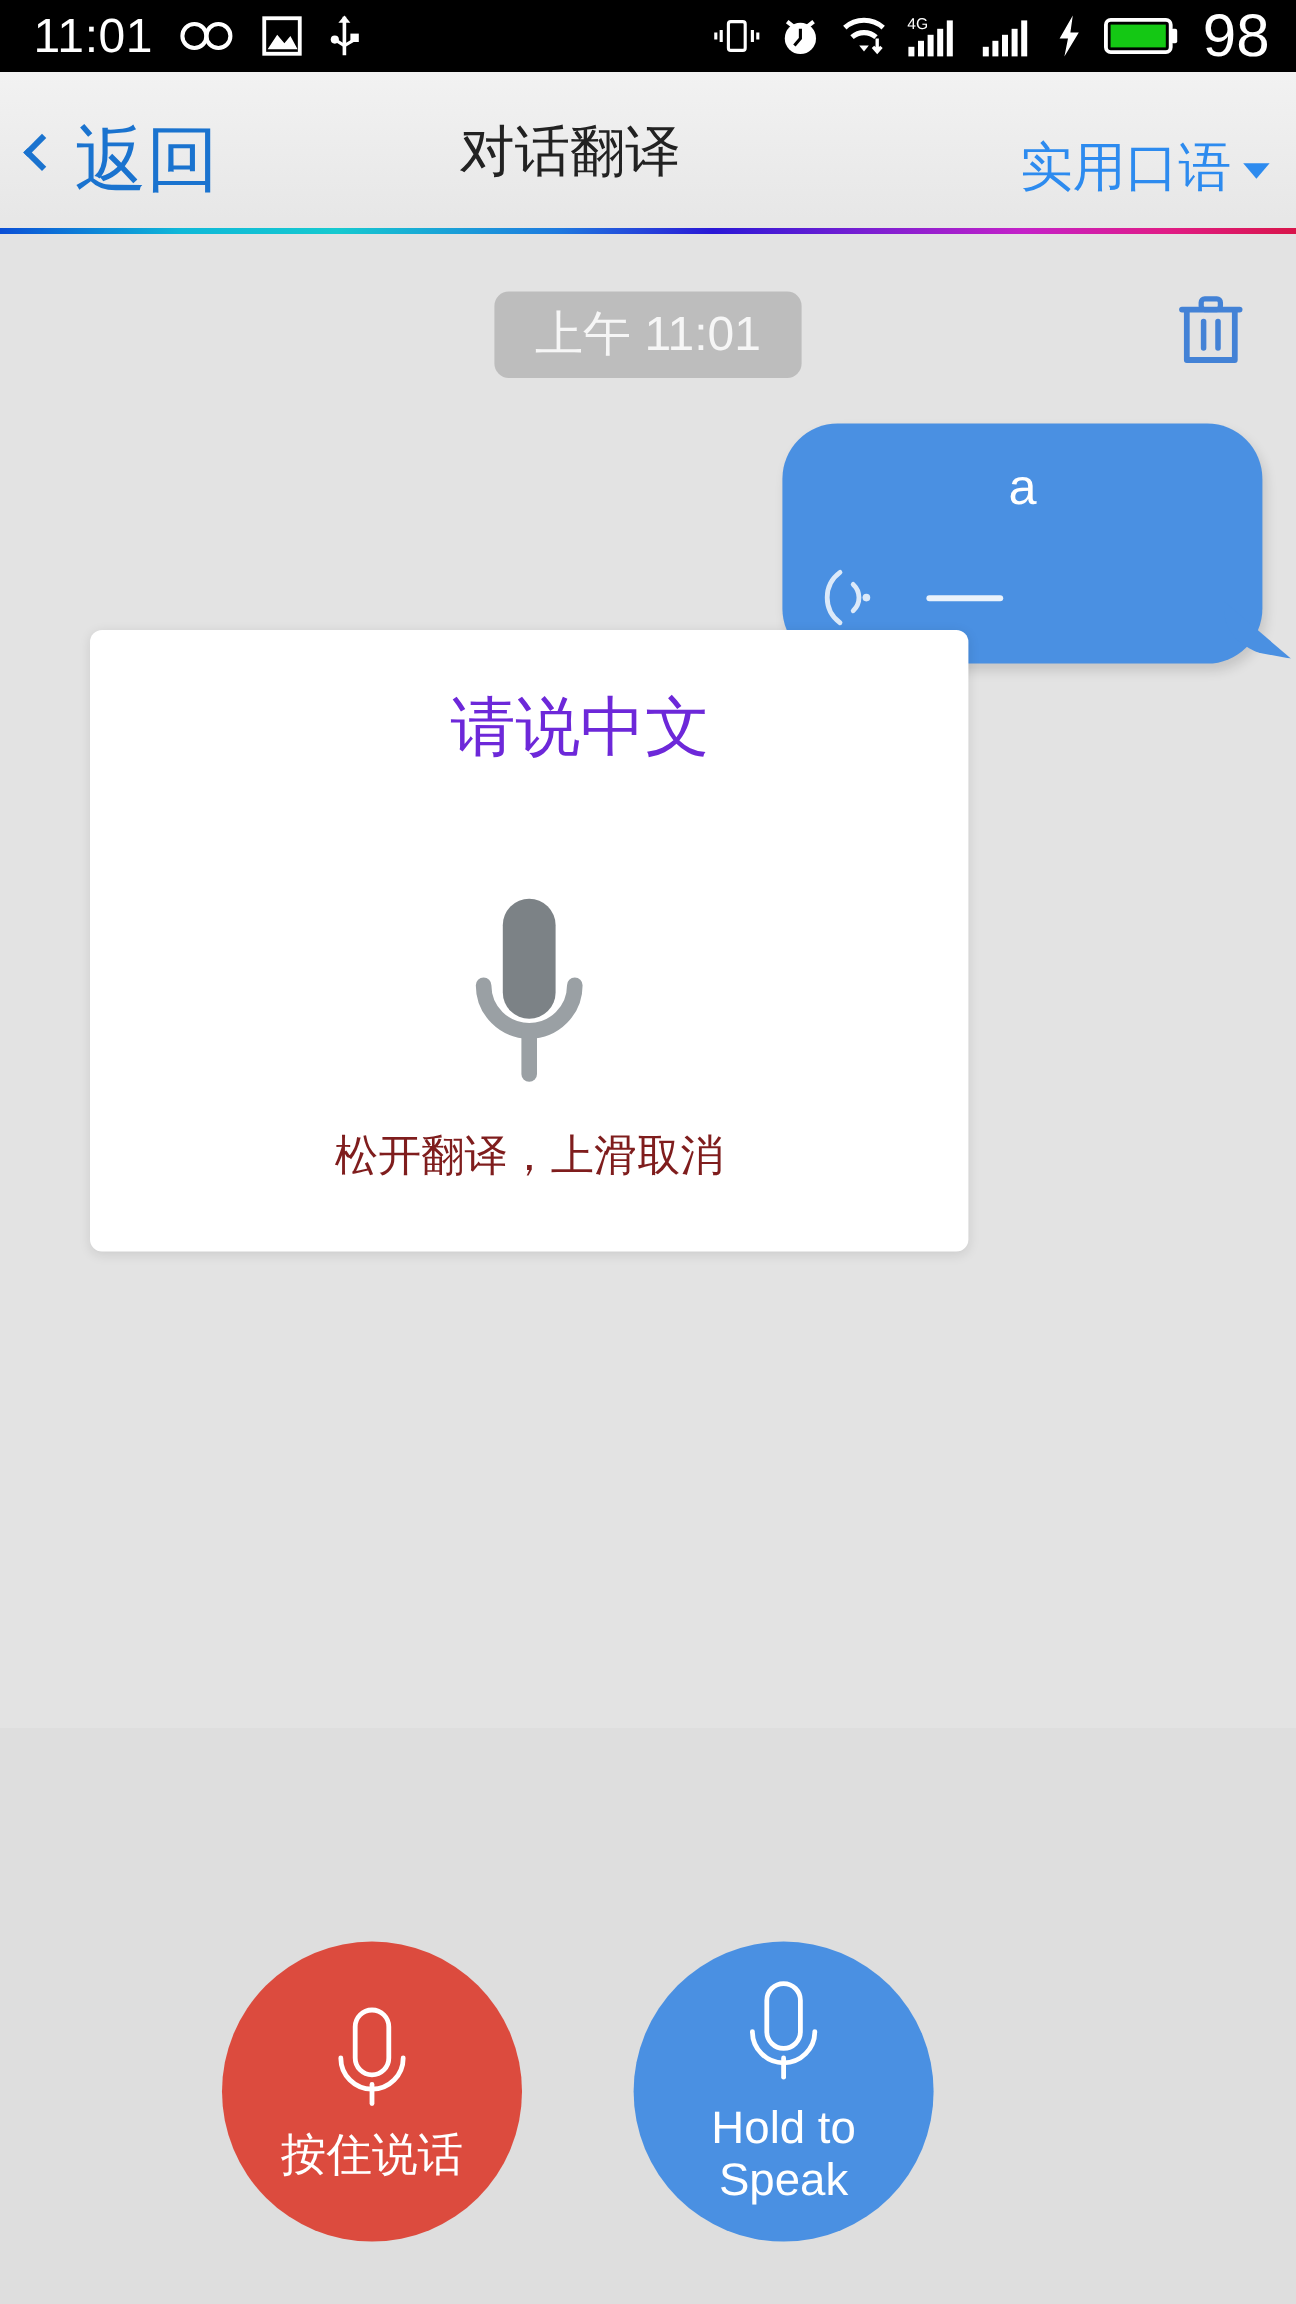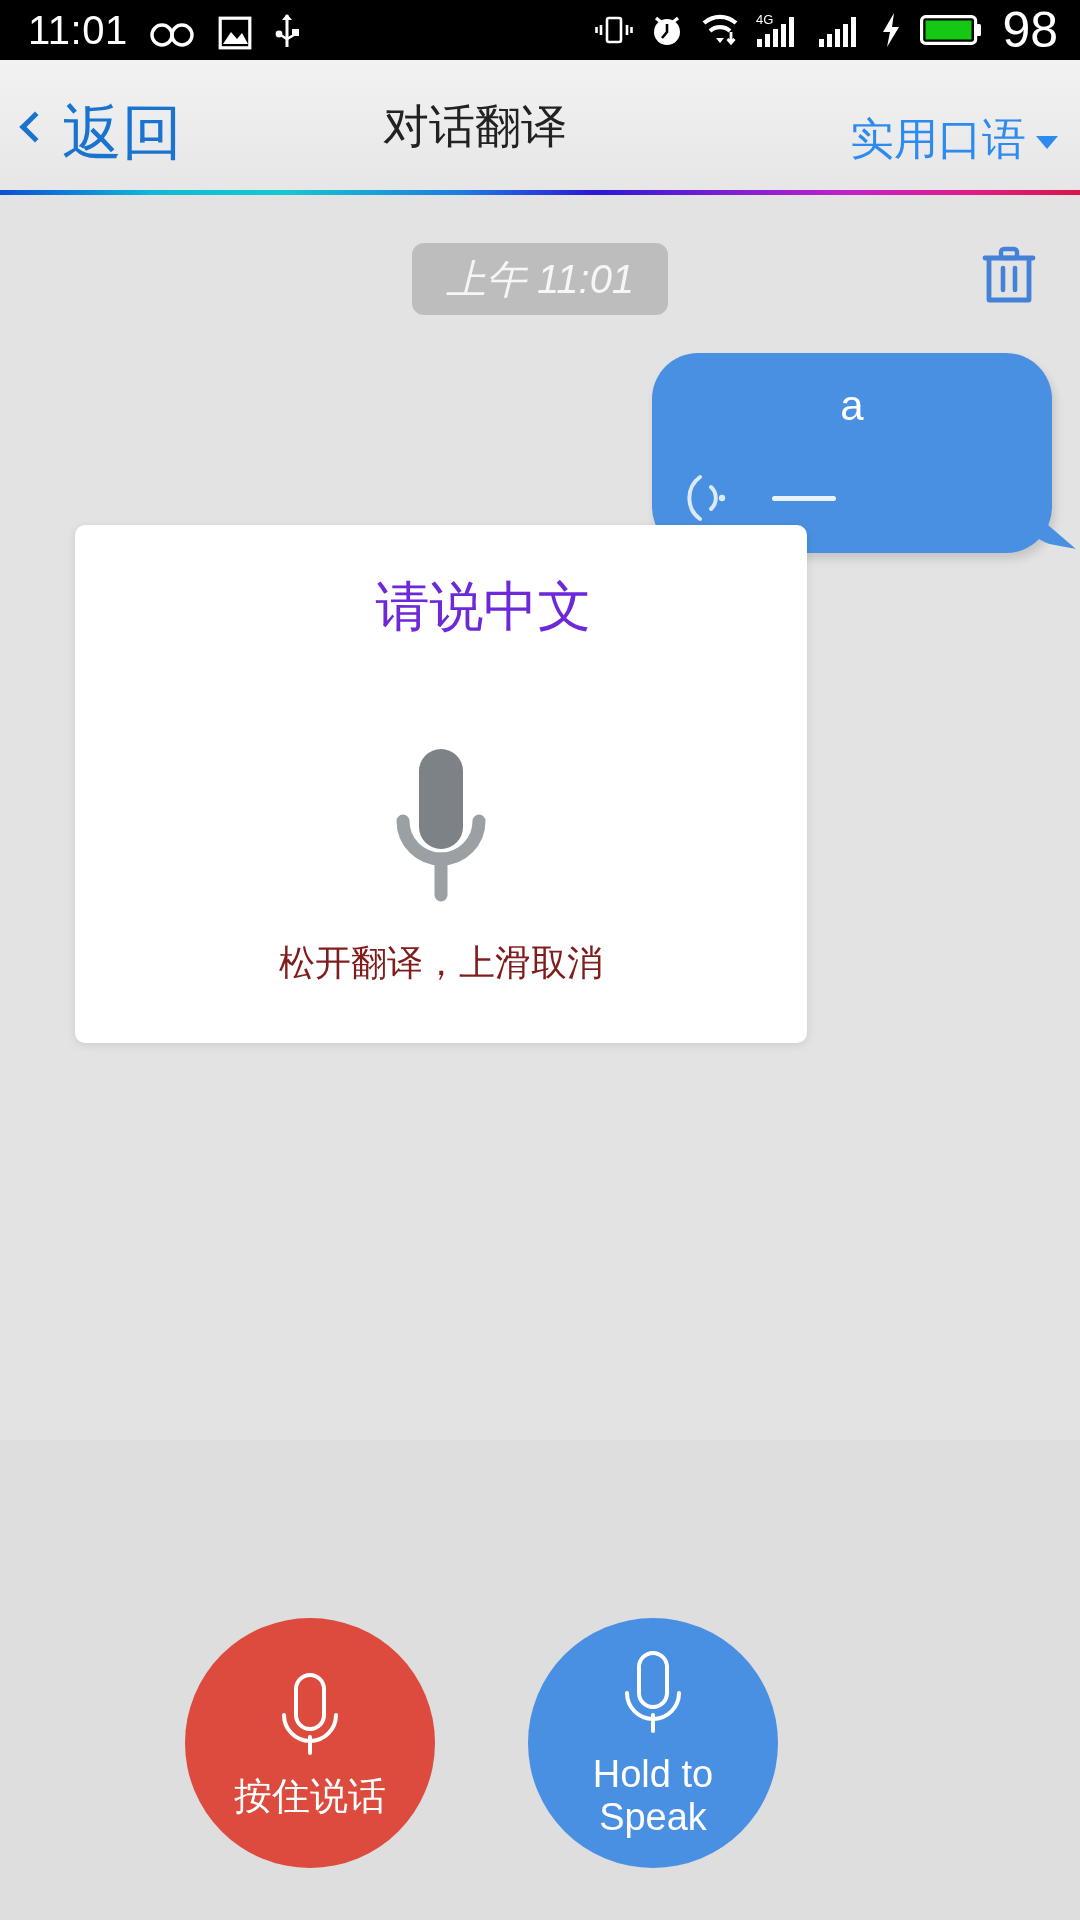--- a/index.html
+++ b/index.html
@@ -10,21 +10,21 @@
     overflow:hidden;
   }
   #screen { position:relative; width:1080px; height:1920px; background:#e3e3e3; }
 
   
   .statusbar {
     position:absolute; top:0; left:0; width:1080px; height:60px;
     background:#000; color:#fff;
     display:flex; align-items:center;
   }
-  .sb-left { display:flex; align-items:flex-end; padding-left:28px; gap:22px; }
+  .sb-left { display:flex; align-items:center; padding-left:28px; gap:22px; }
   .sb-clock { font-size:40px; letter-spacing:0.5px; font-weight:400; line-height:1; }
   .sb-right {
     position:absolute; right:22px; top:0; height:60px;
     display:flex; align-items:center; gap:16px;
   }
   .sb-batt-num { font-size:50px; line-height:1; margin-left:4px; }
   .icn { display:block; }
 
   
   .navbar {
@@ -62,21 +62,21 @@
   
   .grad-rule {
     position:absolute; top:190px; left:0; width:1080px; height:5px;
     background:linear-gradient(to right,#0b4fd6 0%,#0fb8d8 14%,#16c9cf 26%,
       #1e7adf 43%,#2a18d6 55%,#7b1fd2 67%,#c421c8 79%,#e01c86 90%,#d8154a 100%);
   }
 
   
   .chat { position:absolute; top:195px; left:0; width:1080px; height:1545px; }
 
-  .timestamp-row { position:absolute; top:48px; left:0; width:1080px; display:flex; justify-content:center;font-style:italic; }
+  .timestamp-row { position:absolute; top:48px; left:0; width:1080px; display:flex; justify-content:center; }
   .timestamp-pill {
     background:#bdbdbd; color:#f6f6f6;
     font-size:40px; padding:16px 34px; border-radius:12px; line-height:1;
   }
 
   .trash-btn { position:absolute; top:43px; right:34px; width:74px; height:74px; }
 
   
   .bubble-wrap { position:absolute; top:158px; right:28px; }
   .bubble {

